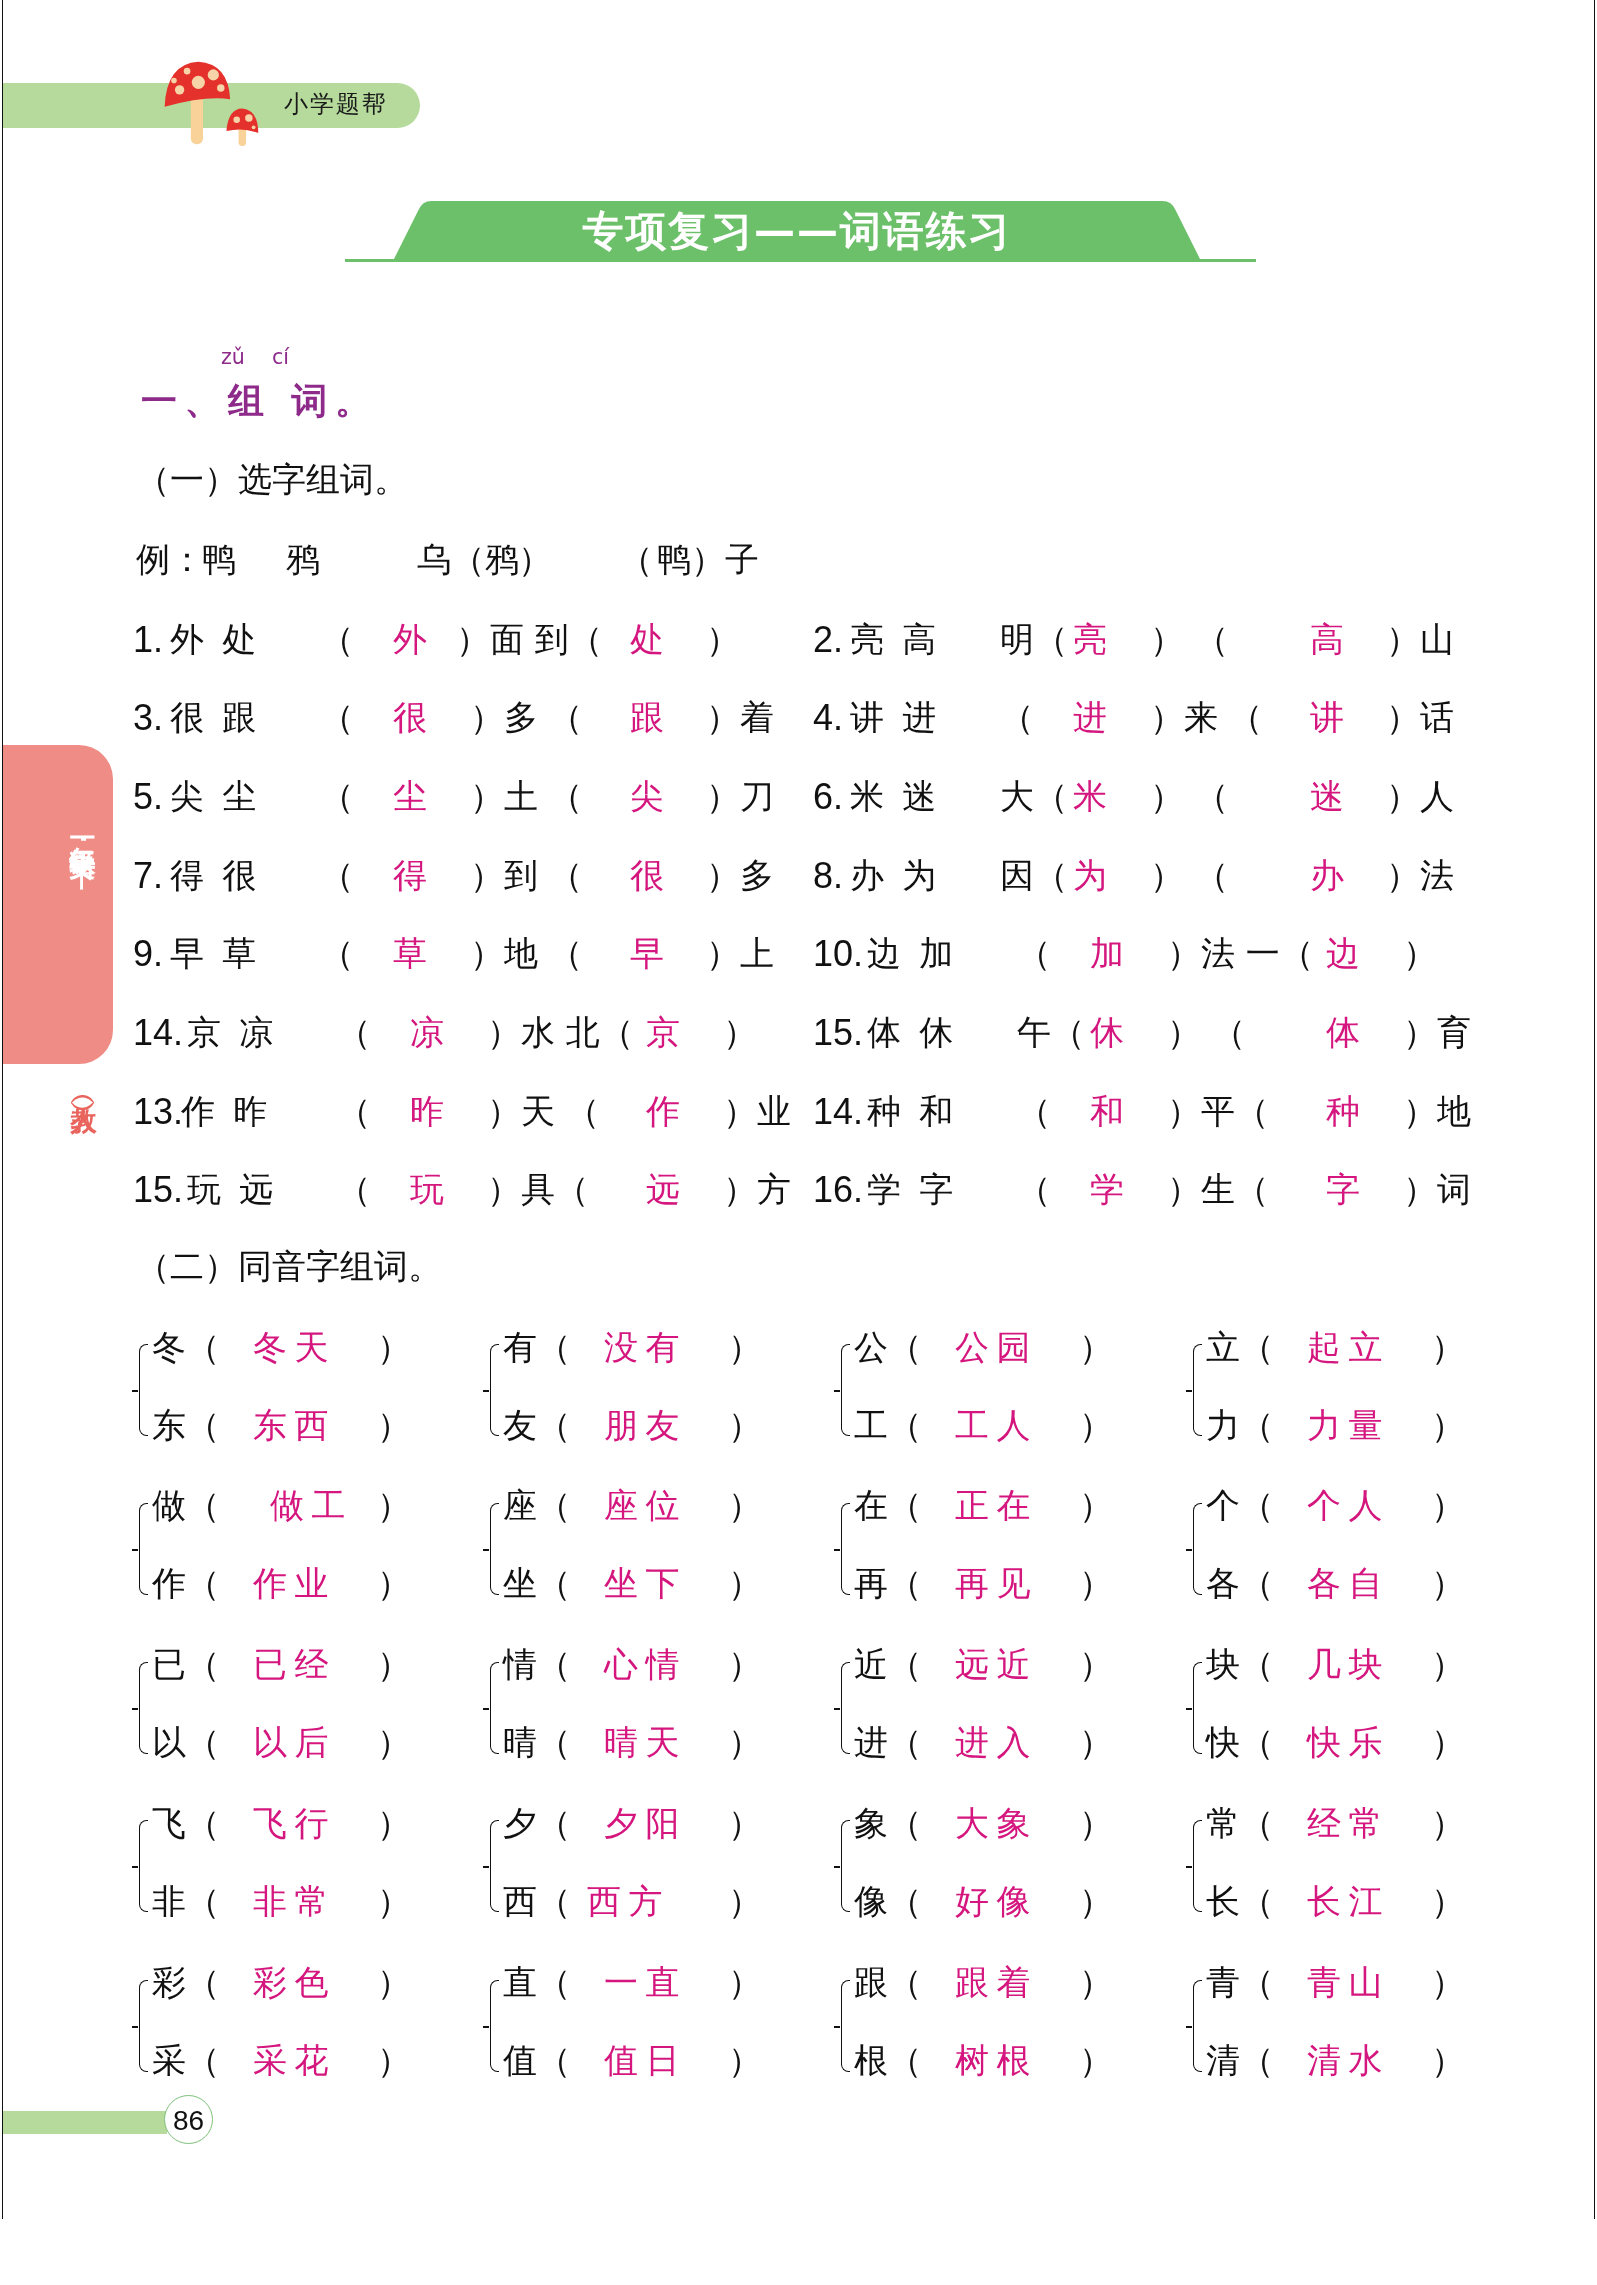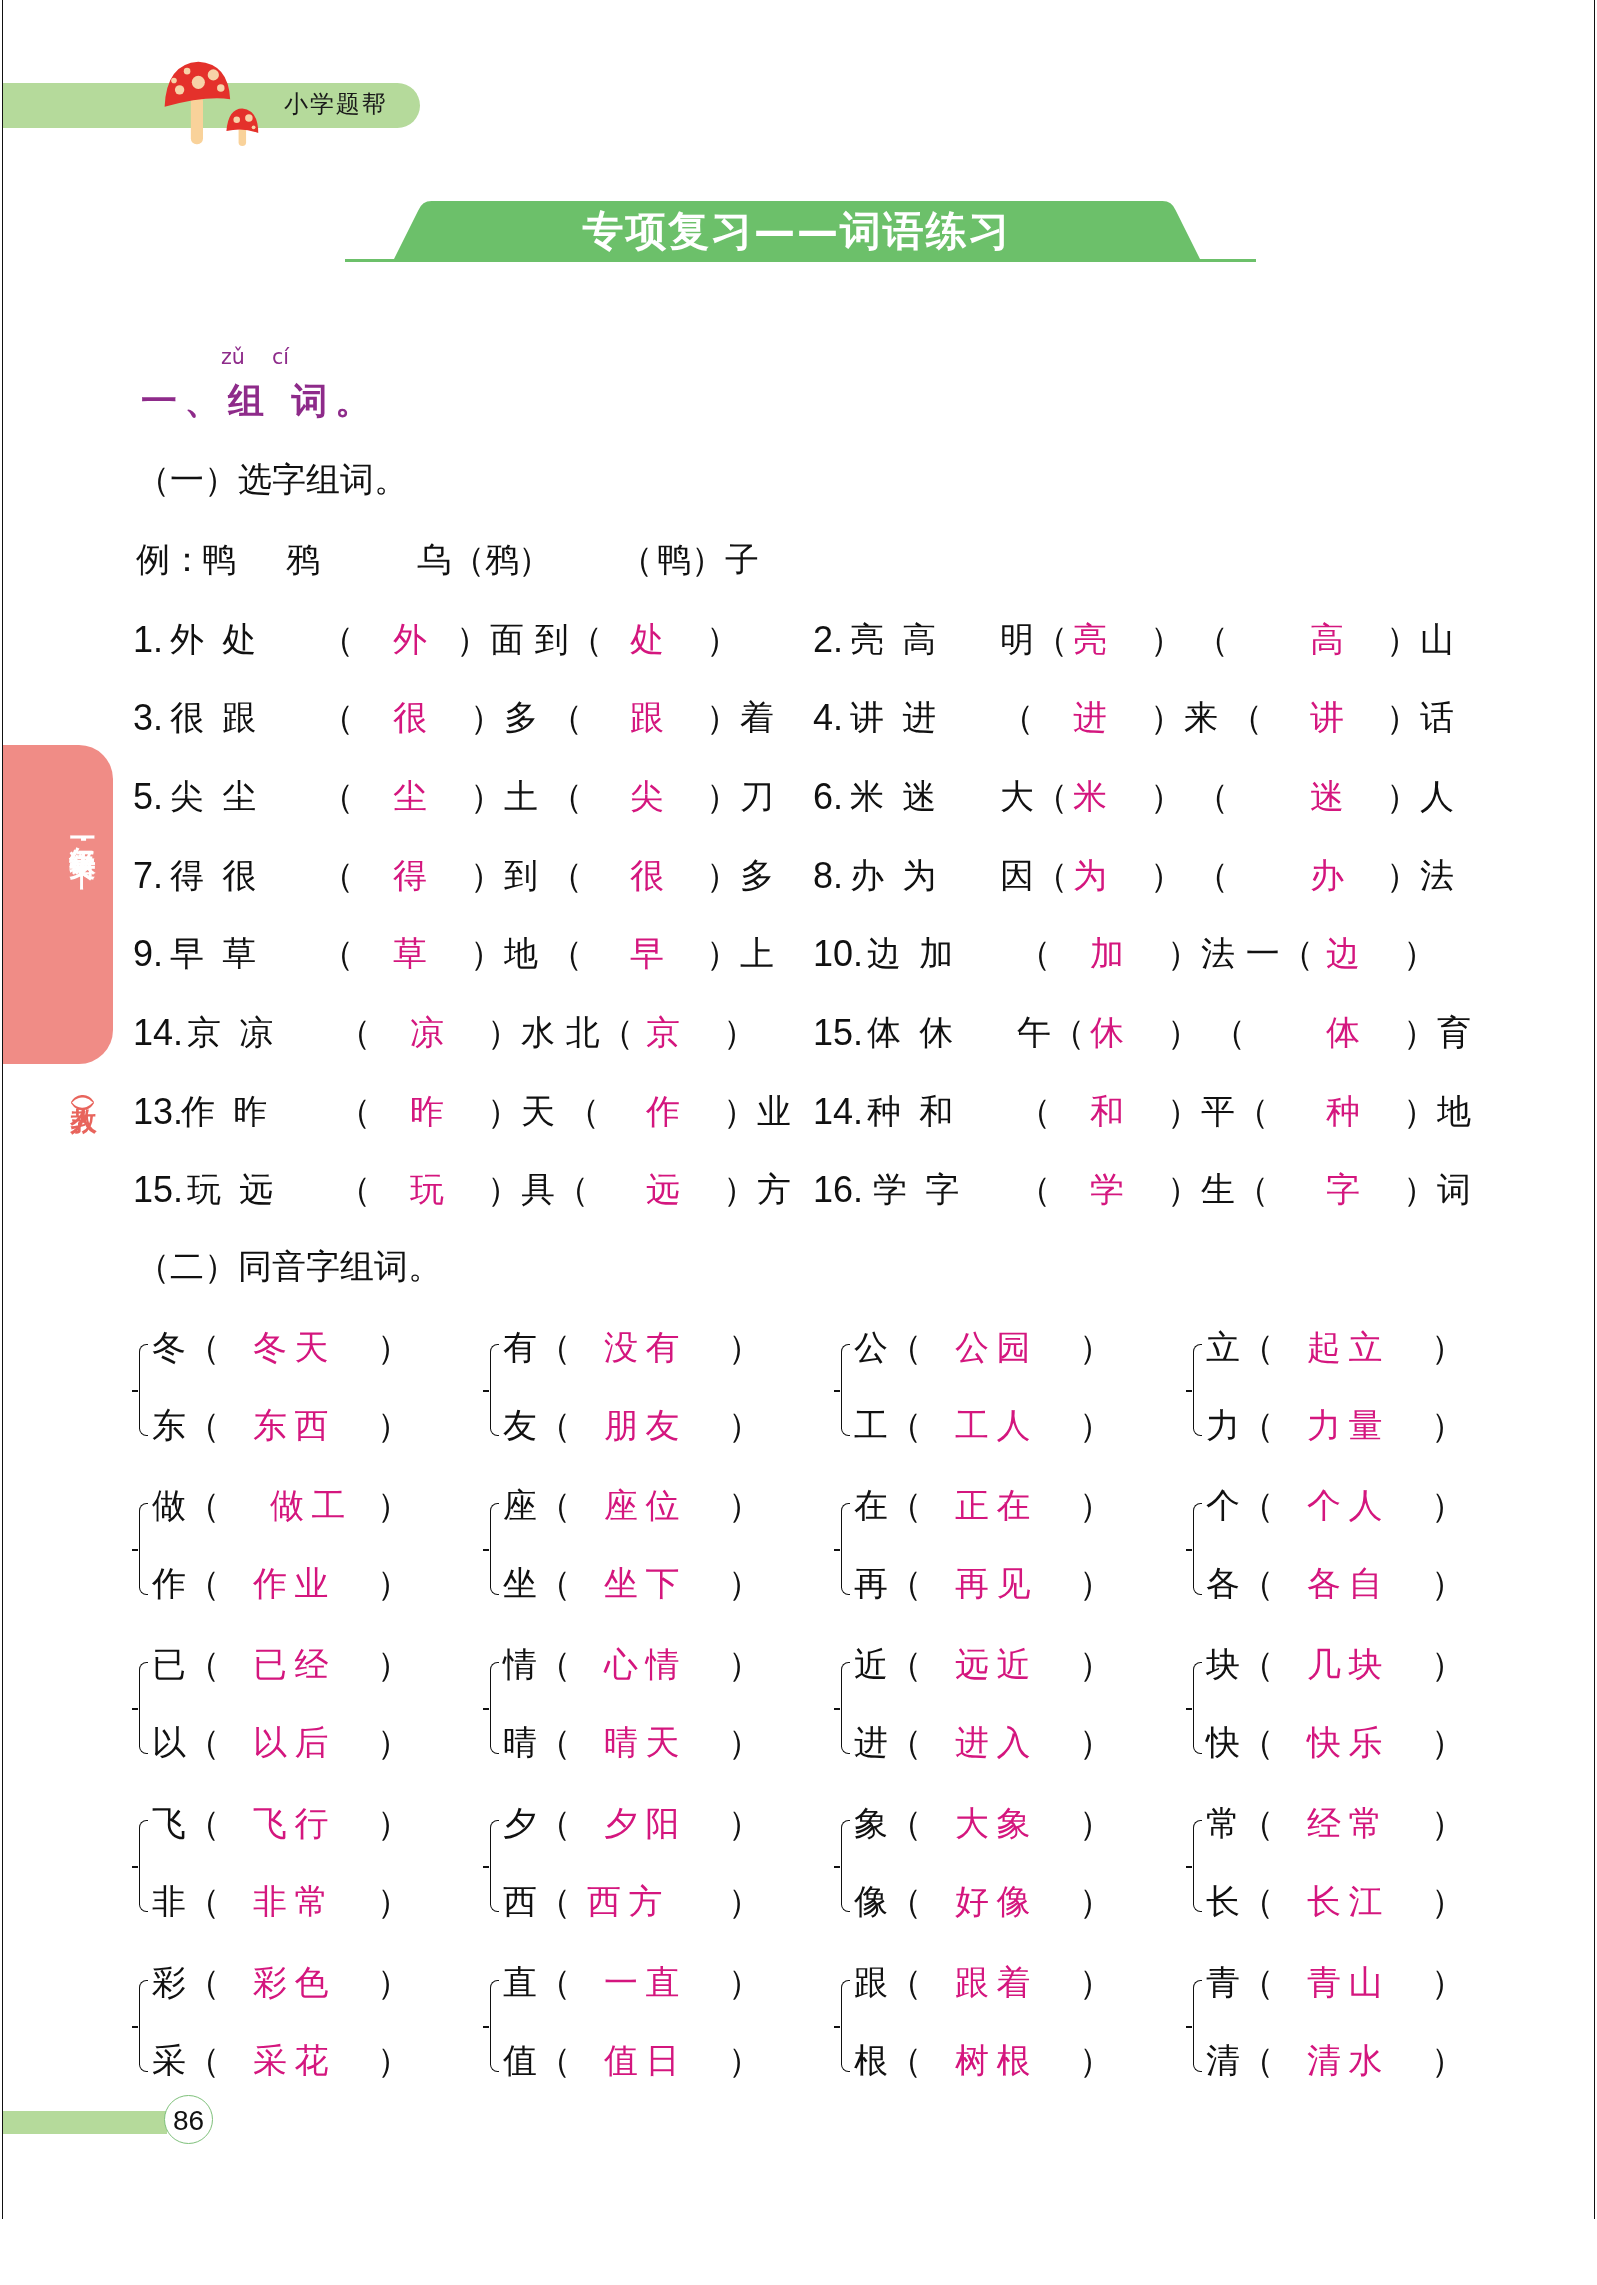--- a/index.html
+++ b/index.html
@@ -231,21 +231,21 @@
       <span class="num" style="left:0">15.</span>
       <span style="left:54px;word-spacing:7.5px">玩 远</span>
       <span style="left:204px">（</span>
       <span class="ans" style="left:277px">玩</span>
       <span style="left:354px">）具（</span>
       <span class="ans" style="left:513px">远</span>
       <span style="left:590px">）方</span>
     </div>
     <div class="row" style="left: 813px; top: 1166px; width: 656px;">
       <span class="num" style="left:0">16.</span>
-      <span style="left:60px;word-spacing:7.5px">学 字</span>
+      <span style="left:54px;word-spacing:7.5px">学 字</span>
       <span style="left:204px">（</span>
       <span class="ans" style="left:277px">学</span>
       <span style="left:354px">）生（</span>
       <span class="ans" style="left:513px">字</span>
       <span style="left:590px">）词</span>
     </div>
   </div>
 
 <div class="sub" style="top:1244px">（二）同音字组词。</div>
 

